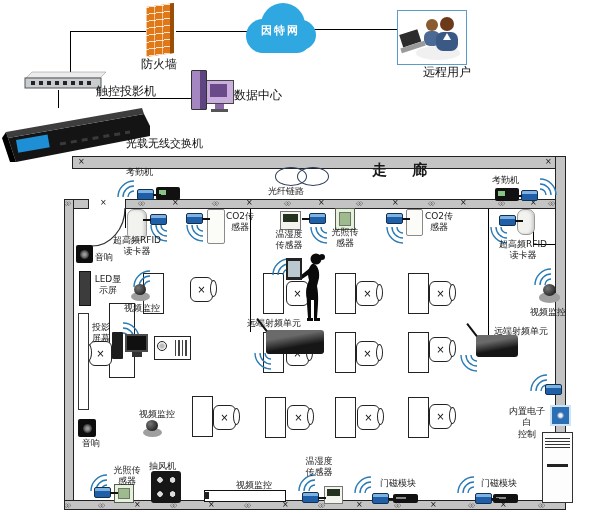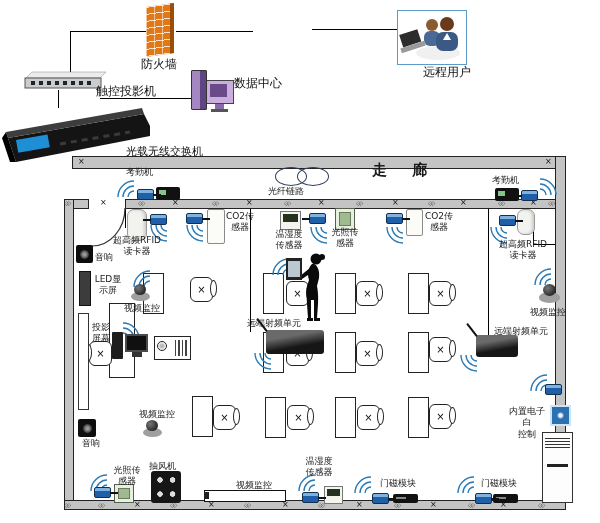--- a/index.html
+++ b/index.html
@@ -79,20 +79,27 @@
   .abs{position:absolute;z-index:4;}
 </style>
 </head>
 <body>
 
 <div id="canvas">
 
   <div class="fwall" style="left:146px;top:5px;width:24px;height:50px;"></div>
   <div class="lbl biglbl" style="left:127px;top:57px;width:64px;">防火墙</div>
 
+  <div class="cloud" style="left:246px;top:3px;width:70px;height:56px;">
+    <i style="left:0;top:16px;width:34px;height:34px;"></i>
+    <i style="left:15px;top:0;width:44px;height:44px;"></i>
+    <i style="left:40px;top:17px;width:30px;height:30px;"></i>
+    <i style="left:6px;top:24px;width:58px;height:26px;border-radius:13px;"></i>
+    <span class="cloudtext" style="left:15px;top:20px;">因特网</span>
+  </div>
 
   <div class="rubox" style="left:397px;top:10px;width:68px;height:53px;">
     <svg width="66" height="51" viewBox="0 0 66 51">
       <ellipse cx="40" cy="42" rx="22" ry="7" fill="#f0f0f0"></ellipse>
       <circle cx="34" cy="14" r="6" fill="#8a5a30"></circle>
       <rect x="26" y="20" width="16" height="15" rx="6" fill="#4a6a95"></rect>
       <circle cx="49" cy="13" r="7" fill="#6b3a1a"></circle>
       <rect x="38" y="21" width="22" height="19" rx="7" fill="#3a5a85"></rect>
       <path d="M49,22 l4,7 l-8,0 z" fill="#fff"></path>
       <g transform="rotate(-18 16 34)">
@@ -111,32 +118,32 @@
     </svg>
   </div>
   <div class="lbl biglbl" style="left:96px;top:84px;">触控投影机</div>
 
   <div class="tower" style="left:191px;top:70px;width:14px;height:38px;background:linear-gradient(90deg,#a486c0 0 60%,#5e4480 60%);border:1px solid #333;"></div>
   <div class="abs" style="left:206px;top:80px;width:26px;height:22px;background:#c9aede;border:1px solid #444;">
     <div style="position:absolute;left:3px;top:3px;width:17px;height:13px;background:#6a4a88;"></div>
     <div style="position:absolute;left:8px;bottom:-6px;width:9px;height:5px;background:#8a6aa8;"></div>
     <div style="position:absolute;left:4px;bottom:-9px;width:17px;height:3px;background:#555;"></div>
   </div>
-  <div class="lbl biglbl" style="left:234px;top:76px;text-align:center;">数据中心</div>
+  <div class="lbl biglbl" style="left:234px;top:88px;text-align:center;">数据中心</div>
 
   <div class="abs" style="left:0;top:106px;">
     <svg width="152" height="58" viewBox="0 0 152 58">
       <polygon points="8,32 144,8 150,20 150,30 16,56" fill="#141414"></polygon>
       <polygon points="8,32 144,8 142,2 6,26" fill="#3d3d3d"></polygon>
       <polygon points="6,26 8,32 16,56 10,56 2,32" fill="#000"></polygon>
       <rect x="16" y="34" width="32" height="13" fill="#1e8fd5" transform="rotate(-10 16 34)"></rect>
       <line x1="60" y1="38" x2="130" y2="26" stroke="#3a3a3a" stroke-width="3" stroke-dasharray="6 5"></line>
     </svg>
   </div>
-  <div class="lbl" style="left:126px;top:145px;font-size:11px;color:#111;text-align:right;">光载无线交换机</div>
+  <div class="lbl" style="left:126px;top:137px;font-size:11px;color:#111;text-align:right;">光载无线交换机</div>
 
   <div class="wall" style="left:72px;top:156px;width:494px;height:13px;"></div>
   <div class="wall" style="left:555px;top:156px;width:11px;height:354px;"></div>
   <div class="wall" style="left:64px;top:199px;width:25px;height:10px;"></div>
   <div class="wall" style="left:125px;top:199px;width:431px;height:10px;"></div>
   <div class="wall" style="left:64px;top:199px;width:10px;height:311px;"></div>
   <div class="wall" style="left:64px;top:500px;width:502px;height:10px;"></div>
 
   <div class="abs" style="left:92px;top:208px;z-index:2;">
     <svg width="34" height="39" viewBox="0 0 34 39">

